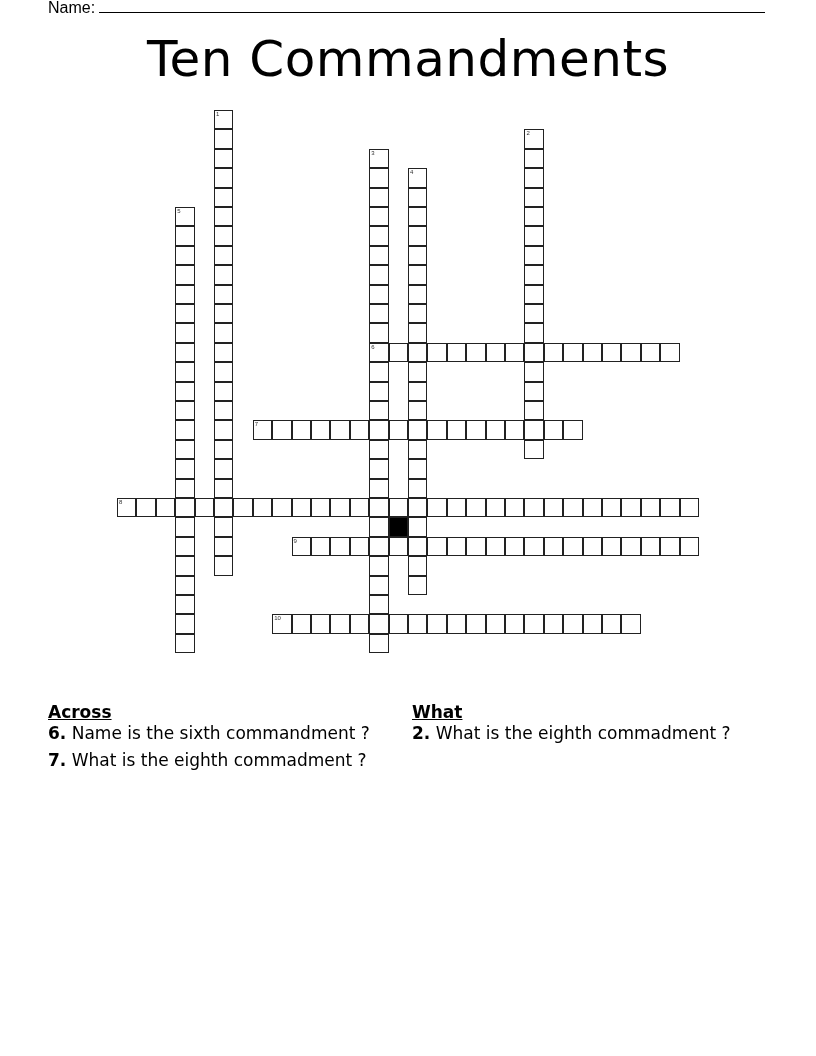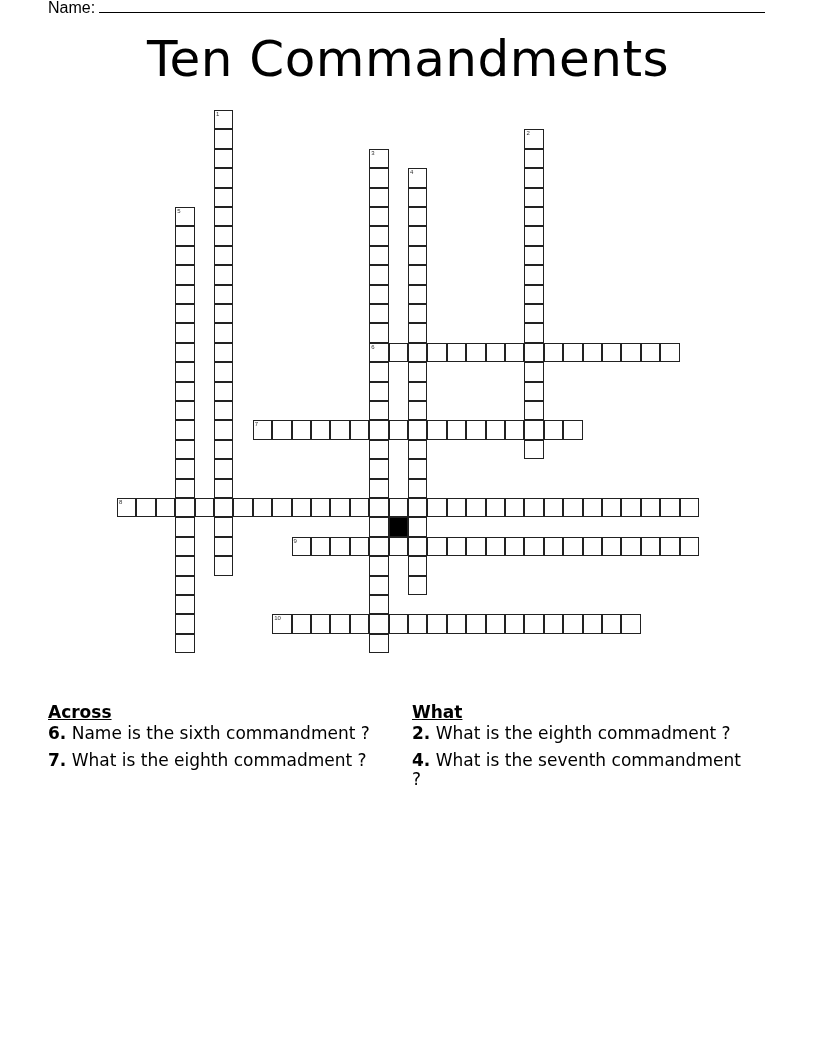--- a/index.html
+++ b/index.html
@@ -255,14 +255,13 @@
 
 <div class="clues across">
   <h3>Across</h3>
   <div class="clue"><b>6</b><b>.</b> <span>Name is the sixth commandment ?</span></div>
   <div class="clue"><b>7</b><b>.</b> <span>What is the eighth commadment ?</span></div>
 </div>
 
 <div class="clues down">
   <h3>What</h3>
   <div class="clue"><b>2</b><b>.</b> <span>What is the eighth commadment ?</span></div>
-  <div class="clue"><b>4</b><b>.</b> <span>What is the seventh commandment ?</span></div>
 </div>
 
 </body></html>

